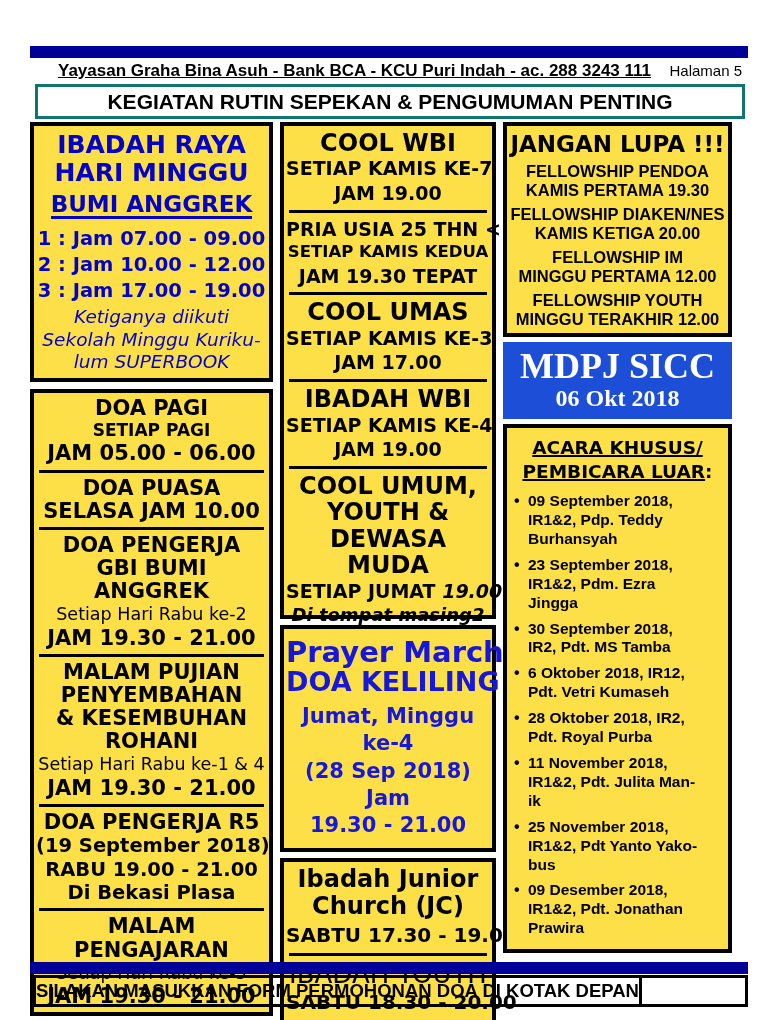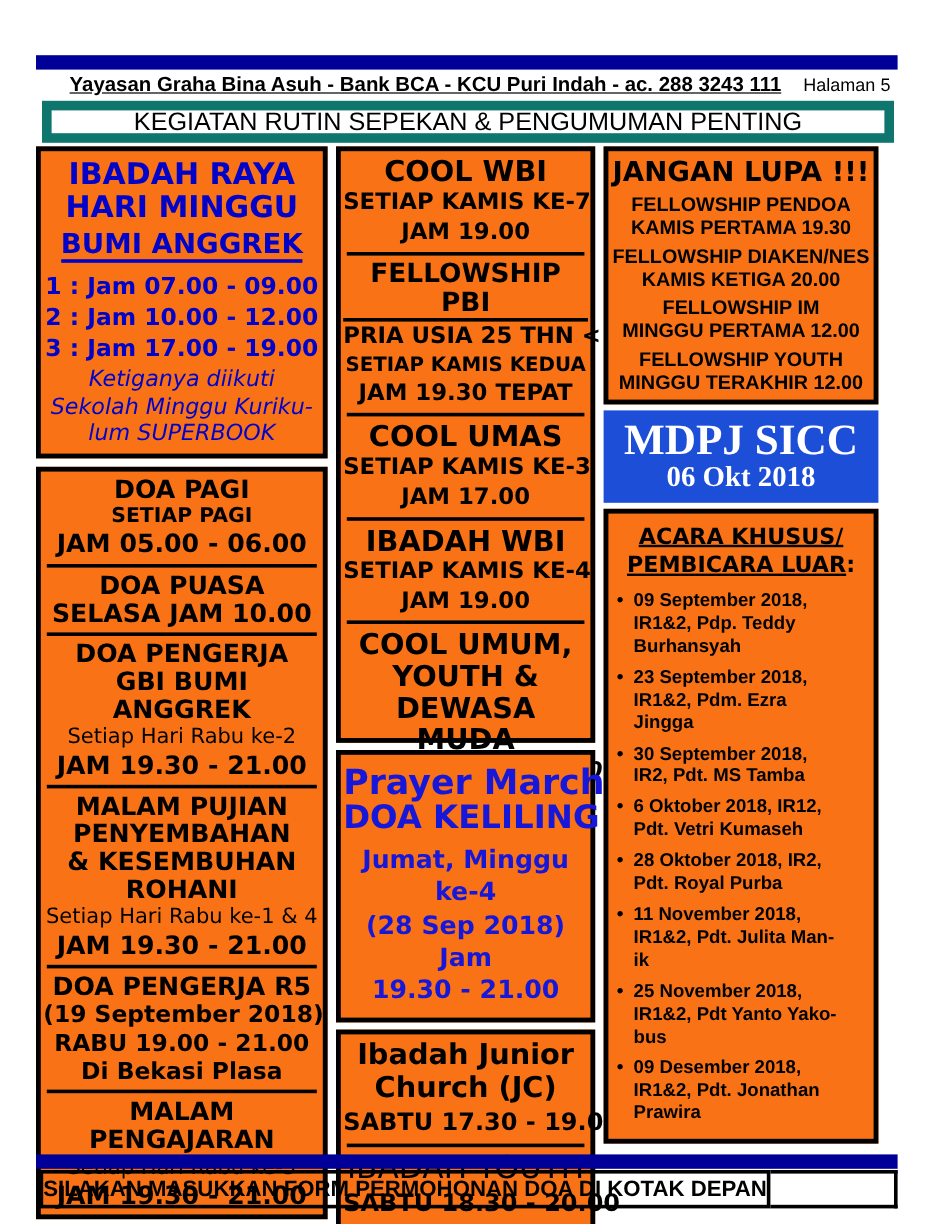--- a/index.html
+++ b/index.html
@@ -5,30 +5,30 @@
   * { margin:0; padding:0; box-sizing:border-box; }
   html,body { background:#ffffff; }
   body { width:780px; height:1020px; font-family:"DejaVu Sans", sans-serif; color:#000; position:relative; overflow:hidden; }
   .page { position:relative; width:780px; height:1020px; }
 
   .topbar { position:absolute; left:30px; top:46px; width:718px; height:12px; background:#000099; }
   .header-row { position:absolute; left:30px; top:61px; width:718px; display:flex; justify-content:space-between; align-items:baseline; }
   .bank-line { font-family:"Liberation Sans", sans-serif; font-weight:bold; font-size:17px; text-decoration:underline; margin-left:28px; white-space:nowrap; }
   .page-num { font-family:"Liberation Sans", sans-serif; font-size:15px; margin-right:6px; white-space:nowrap; }
 
-  .title-box { position:absolute; left:35px; top:84px; width:710px; height:35px; border:8px solid #0f766e;
+  .title-box { position:absolute; left:35px; top:84px; width:710px; height:35px; border:3px solid #0f766e;
     display:flex; align-items:center; justify-content:center;
-    font-family:"Liberation Sans", sans-serif; font-weight:normal; font-size:21px; white-space:nowrap; }
+    font-family:"Liberation Sans", sans-serif; font-weight:bold; font-size:21px; white-space:nowrap; }
 
   .columns { position:absolute; left:30px; top:122px; width:720px; height:828px; display:flex; gap:7px; }
   .col { display:flex; flex-direction:column; height:100%; }
   .col-left { width:243px; }
   .col-mid  { width:216px; }
   .col-right{ width:229px; }
-  .box { border:4px solid #000; background:#f97316; }
+  .box { border:4px solid #000; background:#fde047; }
 
   .sep { border-top:3px solid #000; margin:4px 3px; }
 
   
   .ibadah-raya { text-align:center; color:#0202C8; padding:5px 2px 4px; }
   .ir-title { font-size:25px; font-weight:bold; line-height:1.1; white-space:pre-line; }
   .ir-loc { display:inline-block; font-size:23px; font-weight:bold; border-bottom:3px solid #0202C8; margin:6px 0 7px; line-height:1.05; }
   .ir-time { font-size:19.5px; font-weight:bold; line-height:1.32; white-space:nowrap; }
   .ir-note { font-size:18.5px; font-style:italic; line-height:1.22; white-space:pre-line; margin-top:3px; }
 
@@ -162,21 +162,20 @@
 
     <div class="col col-mid">
       <div class="box mid-a">
         <div>
           <div class="m-title">COOL WBI</div>
           <div class="m-line">SETIAP KAMIS KE-7</div>
           <div class="m-line">JAM 19.00</div>
         </div>
         <div class="sep"></div>
         <div>
-          <div><span class="m-title-u">FELLOWSHIP PBI</span></div>
           <div class="m-line">PRIA USIA 25 THN &lt;</div>
           <div class="m-line-sm">SETIAP KAMIS KEDUA</div>
           <div class="m-line">JAM 19.30 TEPAT</div>
         </div>
         <div class="sep"></div>
         <div>
           <div class="m-title">COOL UMAS</div>
           <div class="m-line">SETIAP KAMIS KE-3</div>
           <div class="m-line">JAM 17.00</div>
         </div>

